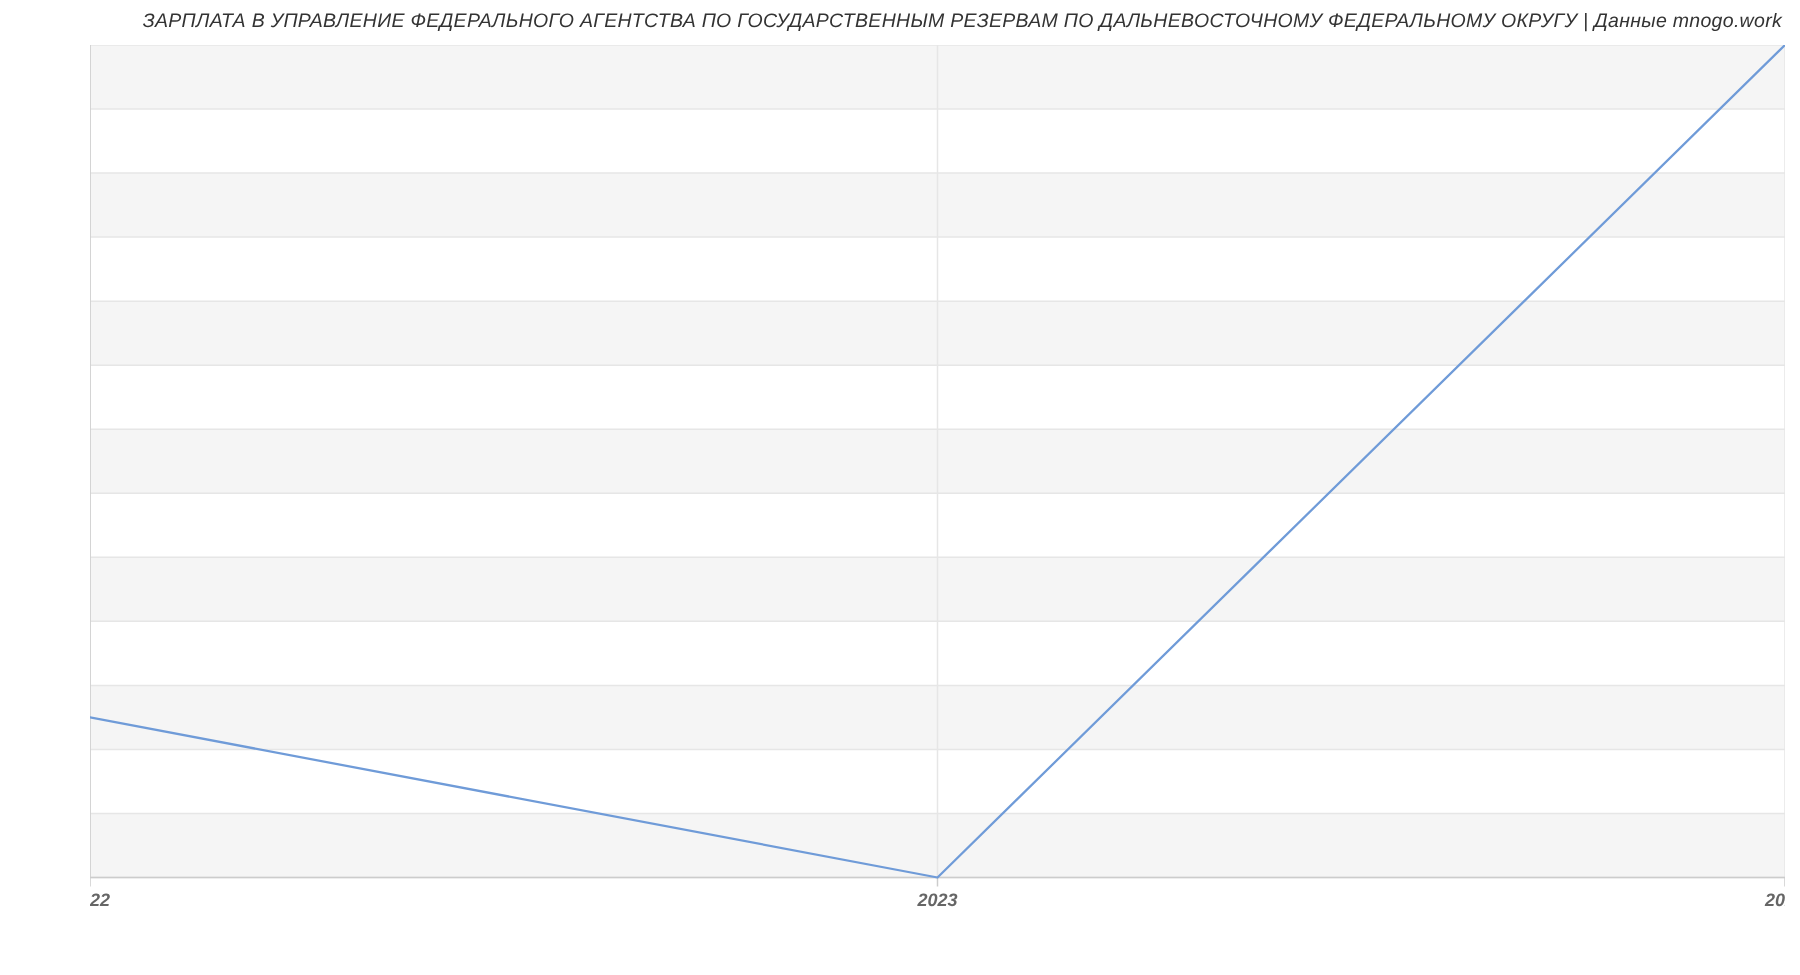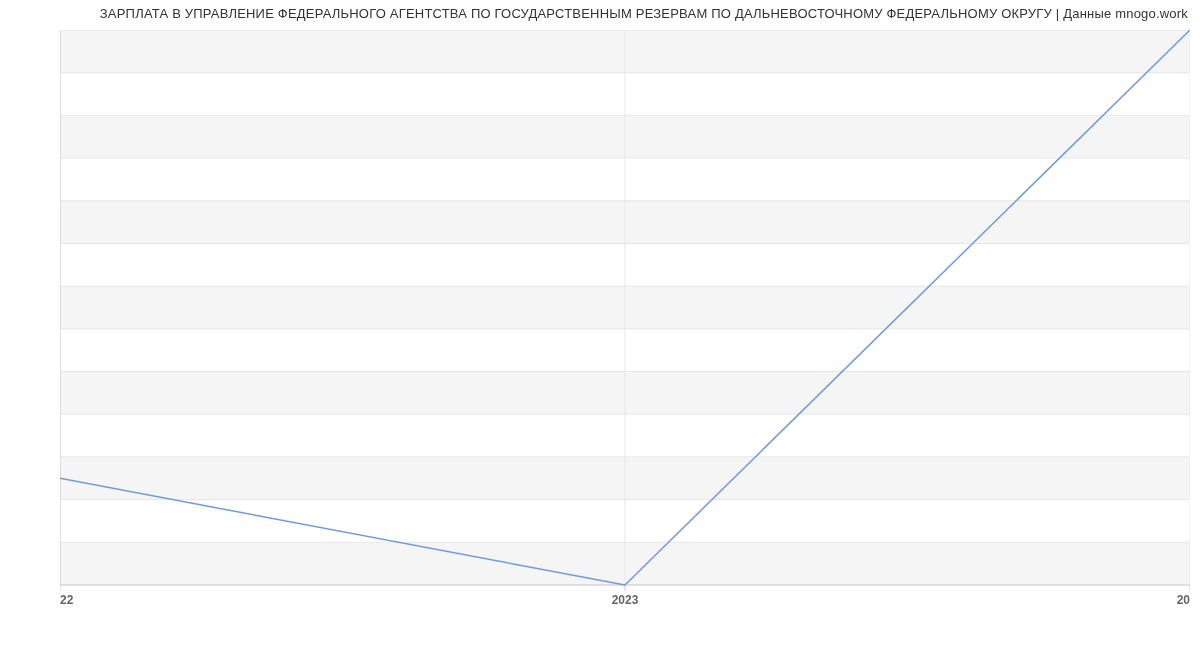--- a/index.html
+++ b/index.html
@@ -8,20 +8,21 @@
     width: 1200px;
     height: 650px;
     background: #ffffff;
     font-family: "Trebuchet MS", "Lucida Sans Unicode", Arial, sans-serif;
     overflow: hidden;
   }
   .chart-container {
     position: relative;
     width: 1200px;
     height: 630px;
+    font-style: italic;
   }
   .chart-title {
     position: absolute;
     top: 6px;
     right: 12px;
     font-size: 13px;
     color: #333333;
     letter-spacing: 0.2px;
     white-space: nowrap;
   }

